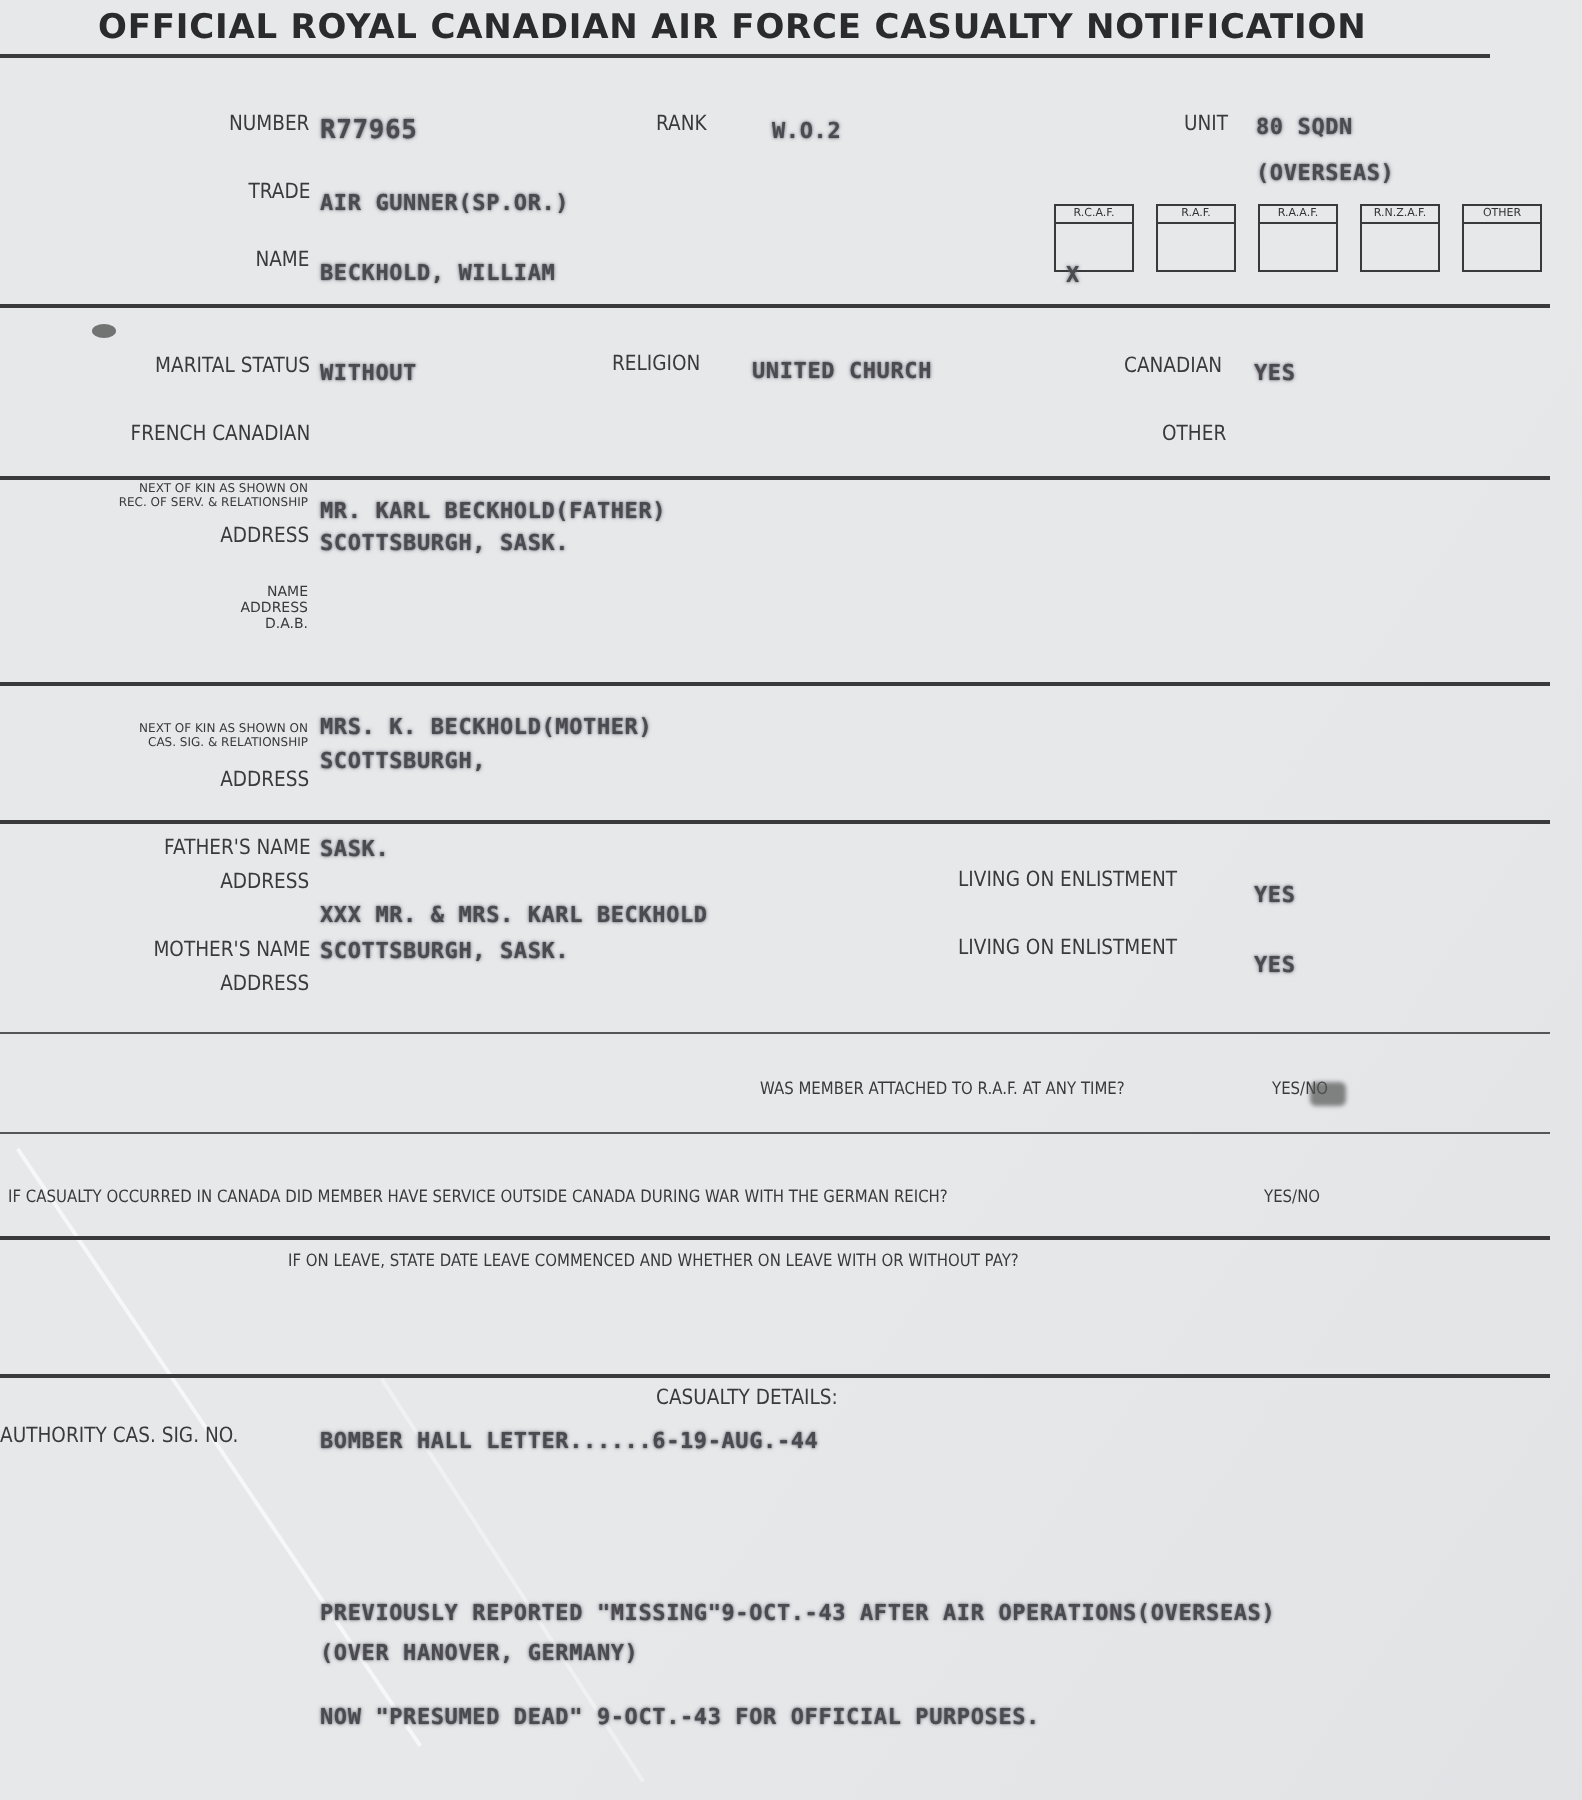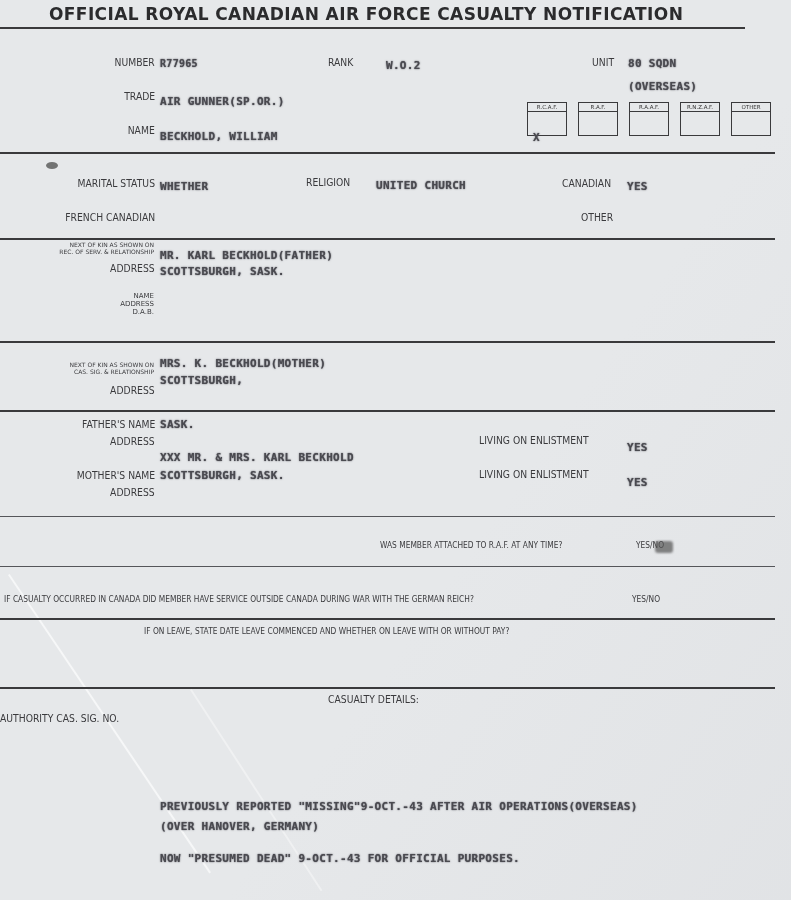--- a/index.html
+++ b/index.html
@@ -59,21 +59,21 @@
 
 <div class="paper">
 
   <div class="crease" style="left:8px;top:575px;height:360px;transform:rotate(-34deg);"></div>
   <div class="crease" style="left:190px;top:690px;height:240px;transform:rotate(-33deg);opacity:0.6;"></div>
 
   <div class="title">OFFICIAL ROYAL CANADIAN AIR FORCE CASUALTY NOTIFICATION</div>
   <div class="hr" style="left:0;top:27px;width:745px;"></div>
 
   <div class="lbl r" style="right:636px;top:56px;">NUMBER</div>
-  <div class="typed" style="left:160px;top:58px;font-size:10px;">R77965</div>
+  <div class="typed" style="left:160px;top:58px;font-size:13px;">R77965</div>
   <div class="lbl" style="left:328px;top:56px;">RANK</div>
   <div class="typed" style="left:386px;top:59px;">W.O.2</div>
   <div class="lbl" style="left:592px;top:56px;">UNIT</div>
   <div class="typed" style="left:628px;top:57px;">80 SQDN</div>
   <div class="typed" style="left:628px;top:80px;">(OVERSEAS)</div>
 
   <div class="lbl r" style="right:636px;top:90px;">TRADE</div>
   <div class="typed" style="left:160px;top:95px;">AIR GUNNER(SP.OR.)</div>
   <div class="lbl r" style="right:636px;top:124px;">NAME</div>
   <div class="typed" style="left:160px;top:130px;">BECKHOLD, WILLIAM</div>
@@ -92,21 +92,21 @@
       <span class="cap">R.N.Z.A.F.</span>
     </div>
   <div class="svcbox" style="left:731px;top:102px;">
       <span class="cap">OTHER</span>
     </div>
 
   <div class="hr" style="left:0;top:152px;width:775px;"></div>
 
   <div class="mark" style="left:46px;top:162px;width:12px;height:7px;background:#555;border-radius:50%;opacity:0.8;"></div>
   <div class="lbl r" style="right:636px;top:177px;">MARITAL STATUS</div>
-  <div class="typed" style="left:160px;top:180px;">WHETHER</div>
+  <div class="typed" style="left:160px;top:180px;">WITHOUT</div>
   <div class="lbl" style="left:306px;top:176px;">RELIGION</div>
   <div class="typed" style="left:376px;top:179px;">UNITED CHURCH</div>
   <div class="lbl" style="left:562px;top:177px;">CANADIAN</div>
   <div class="typed" style="left:627px;top:180px;">YES</div>
   <div class="lbl r" style="right:636px;top:211px;">FRENCH CANADIAN</div>
   <div class="lbl" style="left:581px;top:211px;">OTHER</div>
 
   <div class="hr" style="left:0;top:238px;width:775px;"></div>
 
   <div class="tiny" style="right:637px;top:241px;"><span>NEXT OF KIN AS SHOWN ON</span><br><span>REC. OF SERV. &amp; RELATIONSHIP</span></div>
@@ -148,17 +148,18 @@
   <div class="lbl" style="left:632px;top:594px;font-size:8.5px;">YES/NO</div>
 
   <div class="hr" style="left:0;top:618px;width:775px;"></div>
 
   <div class="lbl" style="left:144px;top:626px;font-size:8.5px;">IF ON LEAVE, STATE DATE LEAVE COMMENCED AND WHETHER ON LEAVE WITH OR WITHOUT PAY?</div>
 
   <div class="hr" style="left:0;top:687px;width:775px;"></div>
 
   <div class="lbl" style="left:328px;top:693px;">CASUALTY DETAILS:</div>
   <div class="lbl" style="left:0;top:712px;">AUTHORITY CAS. SIG. NO.</div>
+  <div class="typed" style="left:160px;top:714px;">BOMBER HALL LETTER......6-19-AUG.-44</div>
 
   <div class="typed" style="left:160px;top:800px;">PREVIOUSLY REPORTED "MISSING"9-OCT.-43 AFTER AIR OPERATIONS(OVERSEAS)</div>
   <div class="typed" style="left:160px;top:820px;">(OVER HANOVER, GERMANY)</div>
   <div class="typed" style="left:160px;top:852px;">NOW "PRESUMED DEAD" 9-OCT.-43 FOR OFFICIAL PURPOSES.</div>
 </div>
 
 </body></html>

